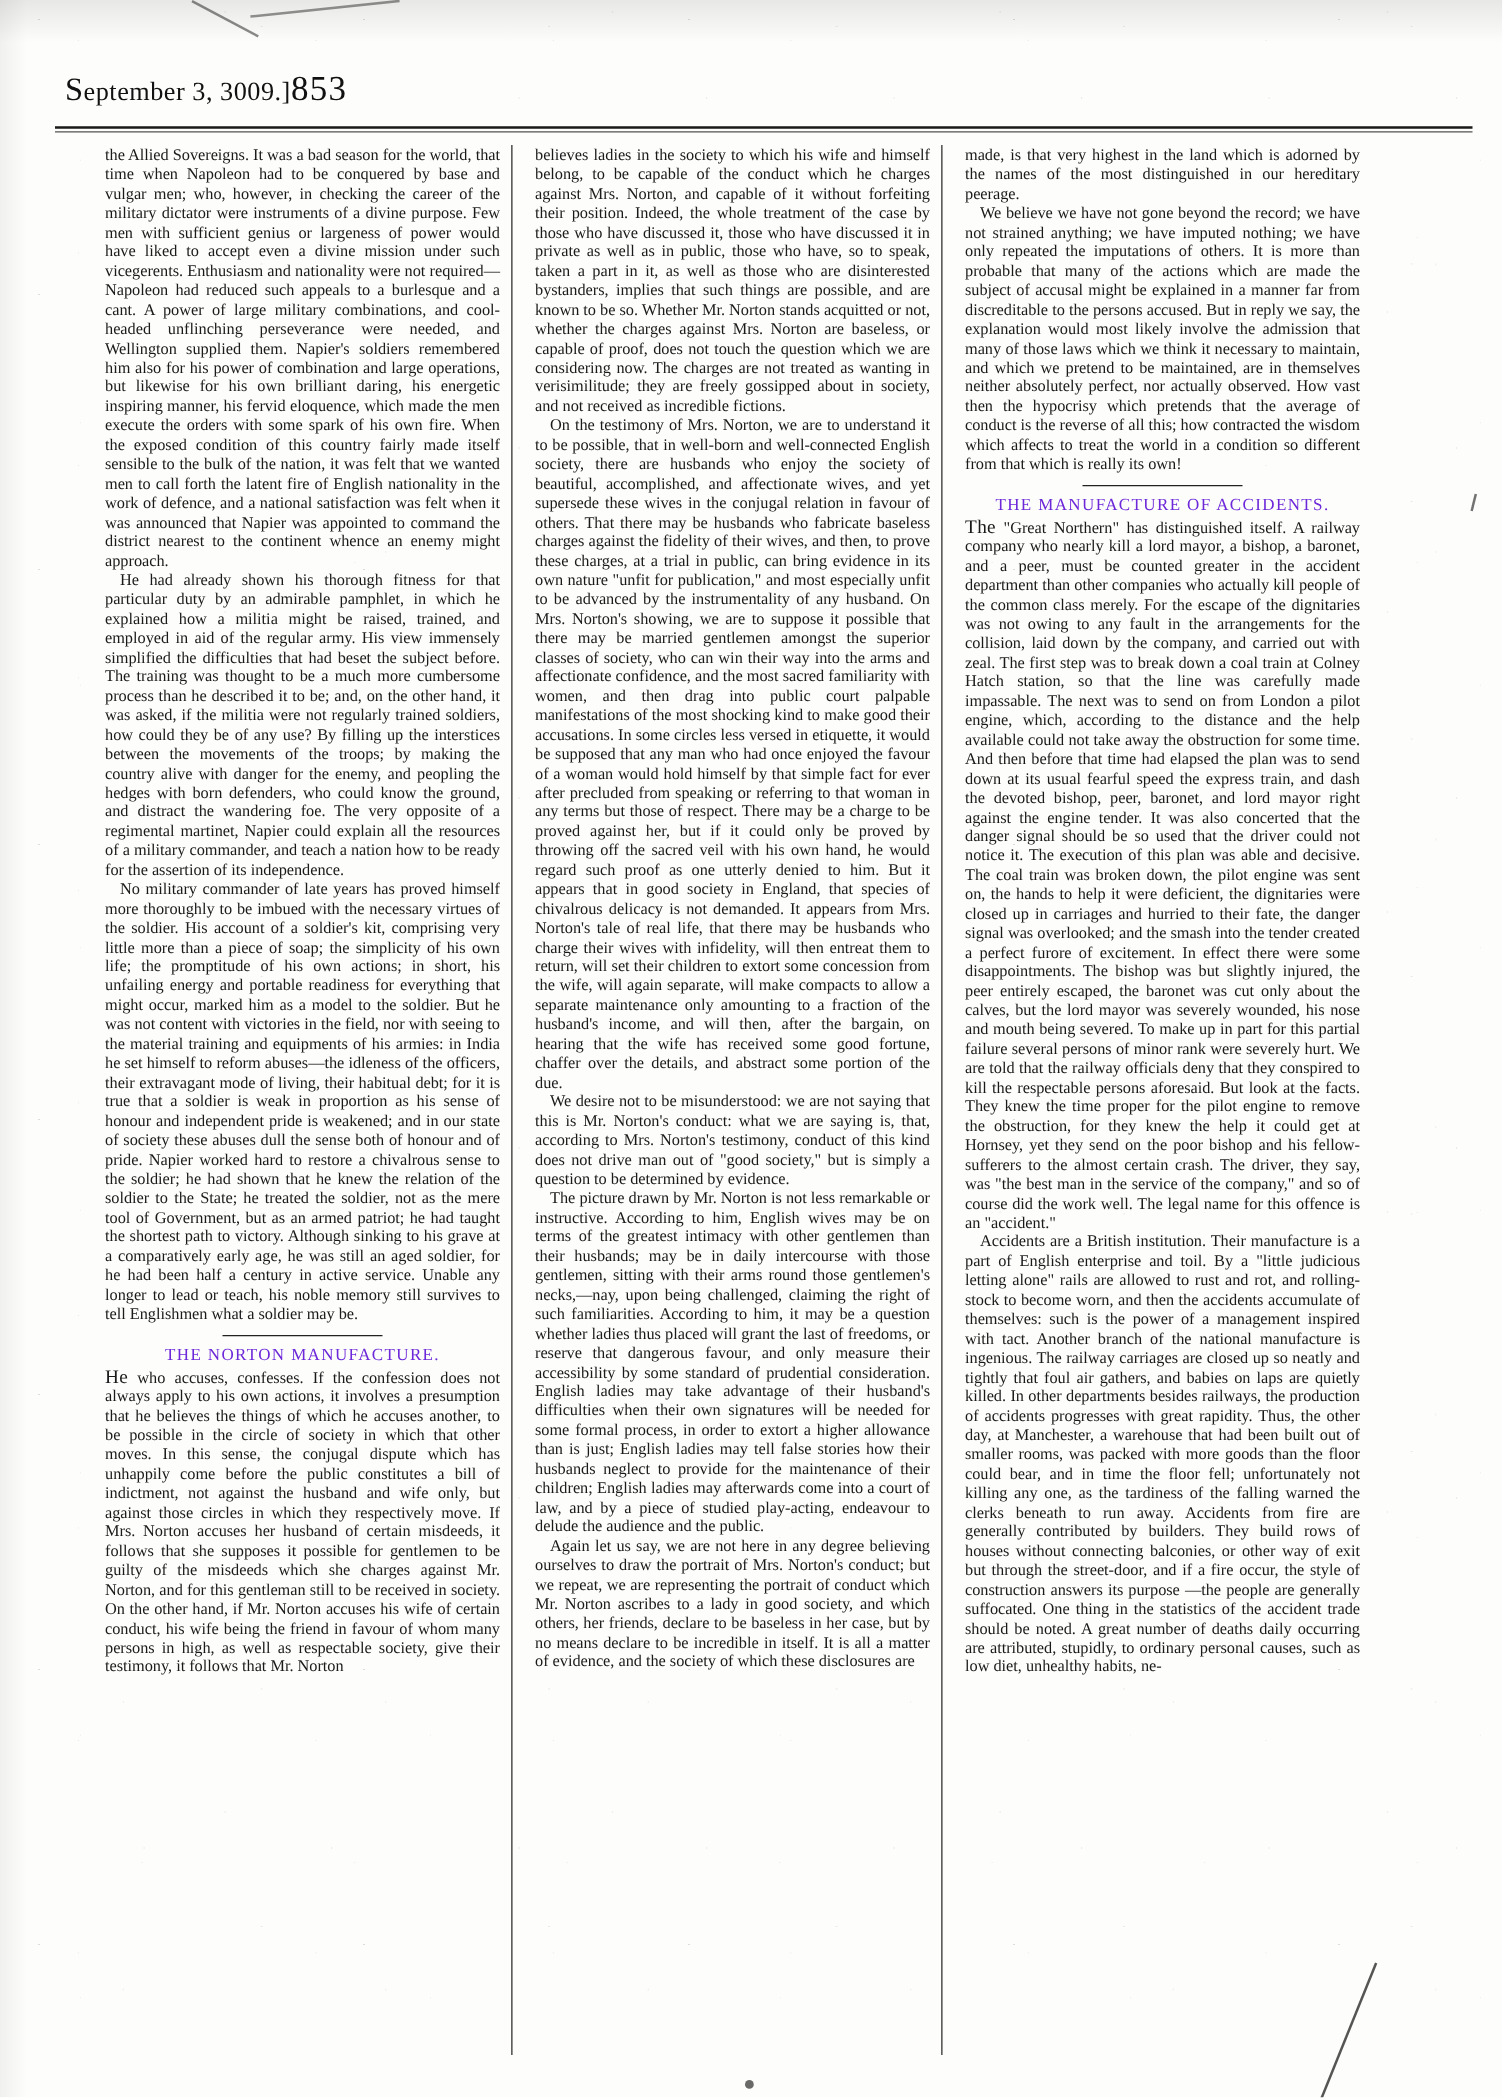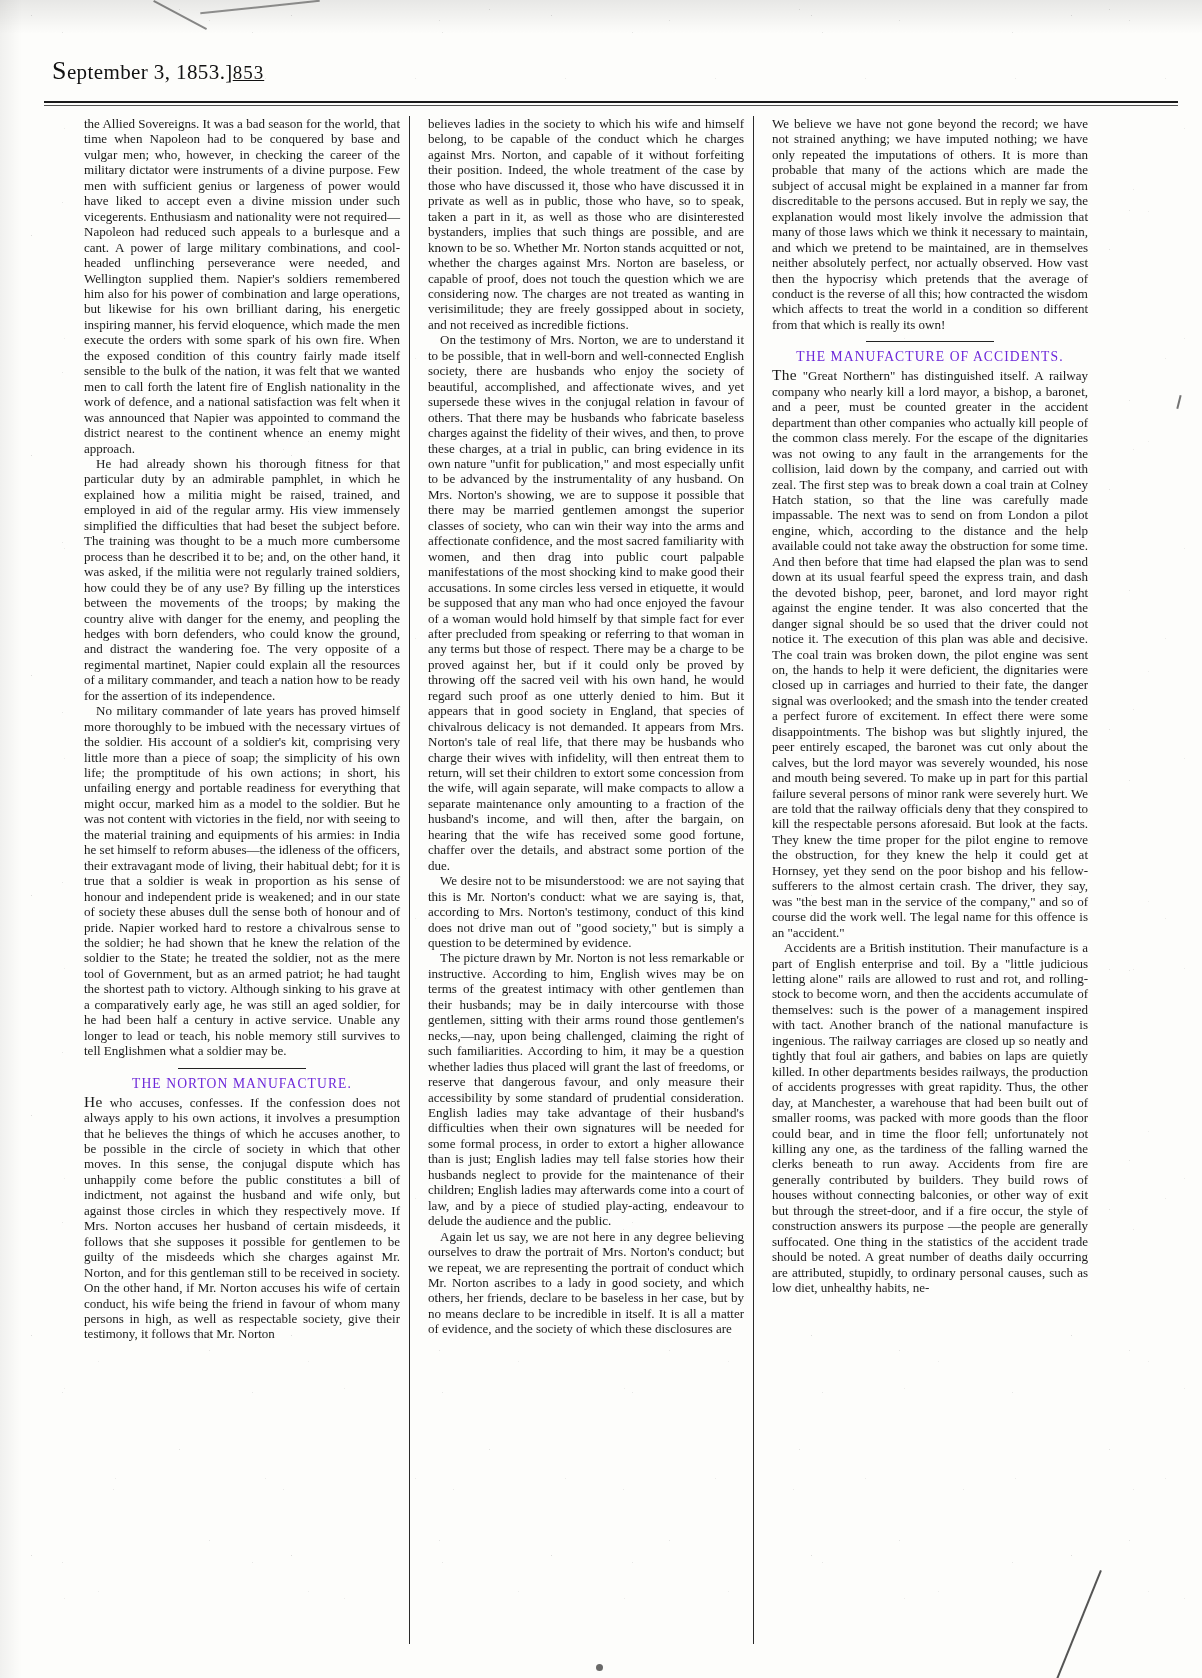--- a/index.html
+++ b/index.html
@@ -74,24 +74,23 @@
     flex: 1;
     text-align: center;
     font-size: 33px;
     letter-spacing: 4px;
     font-weight: normal;
     color: #0d0d0d;
     padding-right: 40px;
     word-spacing: 10px;
   }
   .mast-page {
-    font-size: 19px;
+    font-size: 28px;
     color: #111;
     letter-spacing: 1px;
-    text-decoration: underline;
   }
   .mast-rule {
     position: absolute;
     top: 101px; left: 44px; right: 24px;
     height: 5px;
   }
   .mast-rule:before,
   .mast-rule:after {
     content: "";
     position: absolute;
@@ -199,21 +198,21 @@
 
 <div id="page">
 
   <div class="edge-smudge smudge-top"></div>
   <div class="edge-smudge smudge-left"></div>
 
   <div class="stray stray-c"></div>
   <div class="stray stray-d"></div>
 
   <div class="masthead">
-    <div class="mast-date"><span class="sc">S</span><span>eptember 3, 1853.]</span></div>
+    <div class="mast-date"><span class="sc">S</span><span>eptember 3, 3009.]</span></div>
     <div class="mast-page">853</div>
   </div>
   <div class="mast-rule"></div>
 
   <div class="columns" id="columns">
       <div class="col">
         <p class="noindent">the Allied Sovereigns. It was a bad season for the world, that time when Napoleon had to be conquered by base and vulgar men; who, however, in checking the career of the military dictator were instruments of a divine purpose. Few men with sufficient genius or largeness of power would have liked to accept even a divine mission under such vicegerents. Enthusiasm and nationality were not required—Napoleon had reduced such appeals to a burlesque and a cant. A power of large military combinations, and cool-headed unflinching perseverance were needed, and Wellington supplied them. Napier's soldiers remembered him also for his power of combination and large operations, but likewise for his own brilliant daring, his energetic inspiring manner, his fervid eloquence, which made the men execute the orders with some spark of his own fire. When the exposed condition of this country fairly made itself sensible to the bulk of the nation, it was felt that we wanted men to call forth the latent fire of English nationality in the work of defence, and a national satisfaction was felt when it was announced that Napier was appointed to command the district nearest to the continent whence an enemy might approach.</p>
         <p>He had already shown his thorough fitness for that particular duty by an admirable pamphlet, in which he explained how a militia might be raised, trained, and employed in aid of the regular army. His view immensely simplified the difficulties that had beset the subject before. The training was thought to be a much more cumbersome process than he described it to be; and, on the other hand, it was asked, if the militia were not regularly trained soldiers, how could they be of any use? By filling up the interstices between the movements of the troops; by making the country alive with danger for the enemy, and peopling the hedges with born defenders, who could know the ground, and distract the wandering foe. The very opposite of a regimental martinet, Napier could explain all the resources of a military commander, and teach a nation how to be ready for the assertion of its independence.</p>
         <p>No military commander of late years has proved himself more thoroughly to be imbued with the necessary virtues of the soldier. His account of a soldier's kit, comprising very little more than a piece of soap; the simplicity of his own life; the promptitude of his own actions; in short, his unfailing energy and portable readiness for everything that might occur, marked him as a model to the soldier. But he was not content with victories in the field, nor with seeing to the material training and equipments of his armies: in India he set himself to reform abuses—the idleness of the officers, their extravagant mode of living, their habitual debt; for it is true that a soldier is weak in proportion as his sense of honour and independent pride is weakened; and in our state of society these abuses dull the sense both of honour and of pride. Napier worked hard to restore a chivalrous sense to the soldier; he had shown that he knew the relation of the soldier to the State; he treated the soldier, not as the mere tool of Government, but as an armed patriot; he had taught the shortest path to victory. Although sinking to his grave at a comparatively early age, he was still an aged soldier, for he had been half a century in active service. Unable any longer to lead or teach, his noble memory still survives to tell Englishmen what a soldier may be.</p>
         <div class="sect-rule"></div>
@@ -221,20 +220,21 @@
         <p class="dropcaps noindent"><span class="sc">He</span><span> who accuses, confesses. If the confession does not always apply to his own actions, it involves a presumption that he believes the things of which he accuses another, to be possible in the circle of society in which that other moves. In this sense, the conjugal dispute which has unhappily come before the public constitutes a bill of indictment, not against the husband and wife only, but against those circles in which they respectively move. If Mrs. Norton accuses her husband of certain misdeeds, it follows that she supposes it possible for gentlemen to be guilty of the misdeeds which she charges against Mr. Norton, and for this gentleman still to be received in society. On the other hand, if Mr. Norton accuses his wife of certain conduct, his wife being the friend in favour of whom many persons in high, as well as respectable society, give their testimony, it follows that Mr. Norton</span></p>
       </div>
       <div class="col">
         <p class="noindent">believes ladies in the society to which his wife and himself belong, to be capable of the conduct which he charges against Mrs. Norton, and capable of it without forfeiting their position. Indeed, the whole treatment of the case by those who have discussed it, those who have discussed it in private as well as in public, those who have, so to speak, taken a part in it, as well as those who are disinterested bystanders, implies that such things are possible, and are known to be so. Whether Mr. Norton stands acquitted or not, whether the charges against Mrs. Norton are baseless, or capable of proof, does not touch the question which we are considering now. The charges are not treated as wanting in verisimilitude; they are freely gossipped about in society, and not received as incredible fictions.</p>
         <p>On the testimony of Mrs. Norton, we are to understand it to be possible, that in well-born and well-connected English society, there are husbands who enjoy the society of beautiful, accomplished, and affectionate wives, and yet supersede these wives in the conjugal relation in favour of others. That there may be husbands who fabricate baseless charges against the fidelity of their wives, and then, to prove these charges, at a trial in public, can bring evidence in its own nature "unfit for publication," and most especially unfit to be advanced by the instrumentality of any husband. On Mrs. Norton's showing, we are to suppose it possible that there may be married gentlemen amongst the superior classes of society, who can win their way into the arms and affectionate confidence, and the most sacred familiarity with women, and then drag into public court palpable manifestations of the most shocking kind to make good their accusations. In some circles less versed in etiquette, it would be supposed that any man who had once enjoyed the favour of a woman would hold himself by that simple fact for ever after precluded from speaking or referring to that woman in any terms but those of respect. There may be a charge to be proved against her, but if it could only be proved by throwing off the sacred veil with his own hand, he would regard such proof as one utterly denied to him. But it appears that in good society in England, that species of chivalrous delicacy is not demanded. It appears from Mrs. Norton's tale of real life, that there may be husbands who charge their wives with infidelity, will then entreat them to return, will set their children to extort some concession from the wife, will again separate, will make compacts to allow a separate maintenance only amounting to a fraction of the husband's income, and will then, after the bargain, on hearing that the wife has received some good fortune, chaffer over the details, and abstract some portion of the due.</p>
         <p>We desire not to be misunderstood: we are not saying that this is Mr. Norton's conduct: what we are saying is, that, according to Mrs. Norton's testimony, conduct of this kind does not drive man out of "good society," but is simply a question to be determined by evidence.</p>
         <p>The picture drawn by Mr. Norton is not less remarkable or instructive. According to him, English wives may be on terms of the greatest intimacy with other gentlemen than their husbands; may be in daily intercourse with those gentlemen, sitting with their arms round those gentlemen's necks,—nay, upon being challenged, claiming the right of such familiarities. According to him, it may be a question whether ladies thus placed will grant the last of freedoms, or reserve that dangerous favour, and only measure their accessibility by some standard of prudential consideration. English ladies may take advantage of their husband's difficulties when their own signatures will be needed for some formal process, in order to extort a higher allowance than is just; English ladies may tell false stories how their husbands neglect to provide for the maintenance of their children; English ladies may afterwards come into a court of law, and by a piece of studied play-acting, endeavour to delude the audience and the public.</p>
         <p>Again let us say, we are not here in any degree believing ourselves to draw the portrait of Mrs. Norton's conduct; but we repeat, we are representing the portrait of conduct which Mr. Norton ascribes to a lady in good society, and which others, her friends, declare to be baseless in her case, but by no means declare to be incredible in itself. It is all a matter of evidence, and the society of which these disclosures are</p>
       </div>
       <div class="col">
+        <p class="noindent">made, is that very highest in the land which is adorned by the names of the most distinguished in our hereditary peerage.</p>
         <p>We believe we have not gone beyond the record; we have not strained anything; we have imputed nothing; we have only repeated the imputations of others. It is more than probable that many of the actions which are made the subject of accusal might be explained in a manner far from discreditable to the persons accused. But in reply we say, the explanation would most likely involve the admission that many of those laws which we think it necessary to maintain, and which we pretend to be maintained, are in themselves neither absolutely perfect, nor actually observed. How vast then the hypocrisy which pretends that the average of conduct is the reverse of all this; how contracted the wisdom which affects to treat the world in a condition so different from that which is really its own!</p>
         <div class="sect-rule"></div>
         <h2 class="sect-head">THE MANUFACTURE OF ACCIDENTS.</h2>
         <p class="dropcaps noindent"><span class="sc">The</span><span> "Great Northern" has distinguished itself. A railway company who nearly kill a lord mayor, a bishop, a baronet, and a peer, must be counted greater in the accident department than other companies who actually kill people of the common class merely. For the escape of the dignitaries was not owing to any fault in the arrangements for the collision, laid down by the company, and carried out with zeal. The first step was to break down a coal train at Colney Hatch station, so that the line was carefully made impassable. The next was to send on from London a pilot engine, which, according to the distance and the help available could not take away the obstruction for some time. And then before that time had elapsed the plan was to send down at its usual fearful speed the express train, and dash the devoted bishop, peer, baronet, and lord mayor right against the engine tender. It was also concerted that the danger signal should be so used that the driver could not notice it. The execution of this plan was able and decisive. The coal train was broken down, the pilot engine was sent on, the hands to help it were deficient, the dignitaries were closed up in carriages and hurried to their fate, the danger signal was overlooked; and the smash into the tender created a perfect furore of excitement. In effect there were some disappointments. The bishop was but slightly injured, the peer entirely escaped, the baronet was cut only about the calves, but the lord mayor was severely wounded, his nose and mouth being severed. To make up in part for this partial failure several persons of minor rank were severely hurt. We are told that the railway officials deny that they conspired to kill the respectable persons aforesaid. But look at the facts. They knew the time proper for the pilot engine to remove the obstruction, for they knew the help it could get at Hornsey, yet they send on the poor bishop and his fellow-sufferers to the almost certain crash. The driver, they say, was "the best man in the service of the company," and so of course did the work well. The legal name for this offence is an "accident."</span></p>
         <p>Accidents are a British institution. Their manufacture is a part of English enterprise and toil. By a "little judicious letting alone" rails are allowed to rust and rot, and rolling-stock to become worn, and then the accidents accumulate of themselves: such is the power of a management inspired with tact. Another branch of the national manufacture is ingenious. The railway carriages are closed up so neatly and tightly that foul air gathers, and babies on laps are quietly killed. In other departments besides railways, the production of accidents progresses with great rapidity. Thus, the other day, at Manchester, a warehouse that had been built out of smaller rooms, was packed with more goods than the floor could bear, and in time the floor fell; unfortunately not killing any one, as the tardiness of the falling warned the clerks beneath to run away. Accidents from fire are generally contributed by builders. They build rows of houses without connecting balconies, or other way of exit but through the street-door, and if a fire occur, the style of construction answers its purpose —the people are generally suffocated. One thing in the statistics of the accident trade should be noted. A great number of deaths daily occurring are attributed, stupidly, to ordinary personal causes, such as low diet, unhealthy habits, ne-</p>
       </div>
     </div>
 
   <div class="stray stray-a"></div>
   <div class="stray stray-b"></div>

